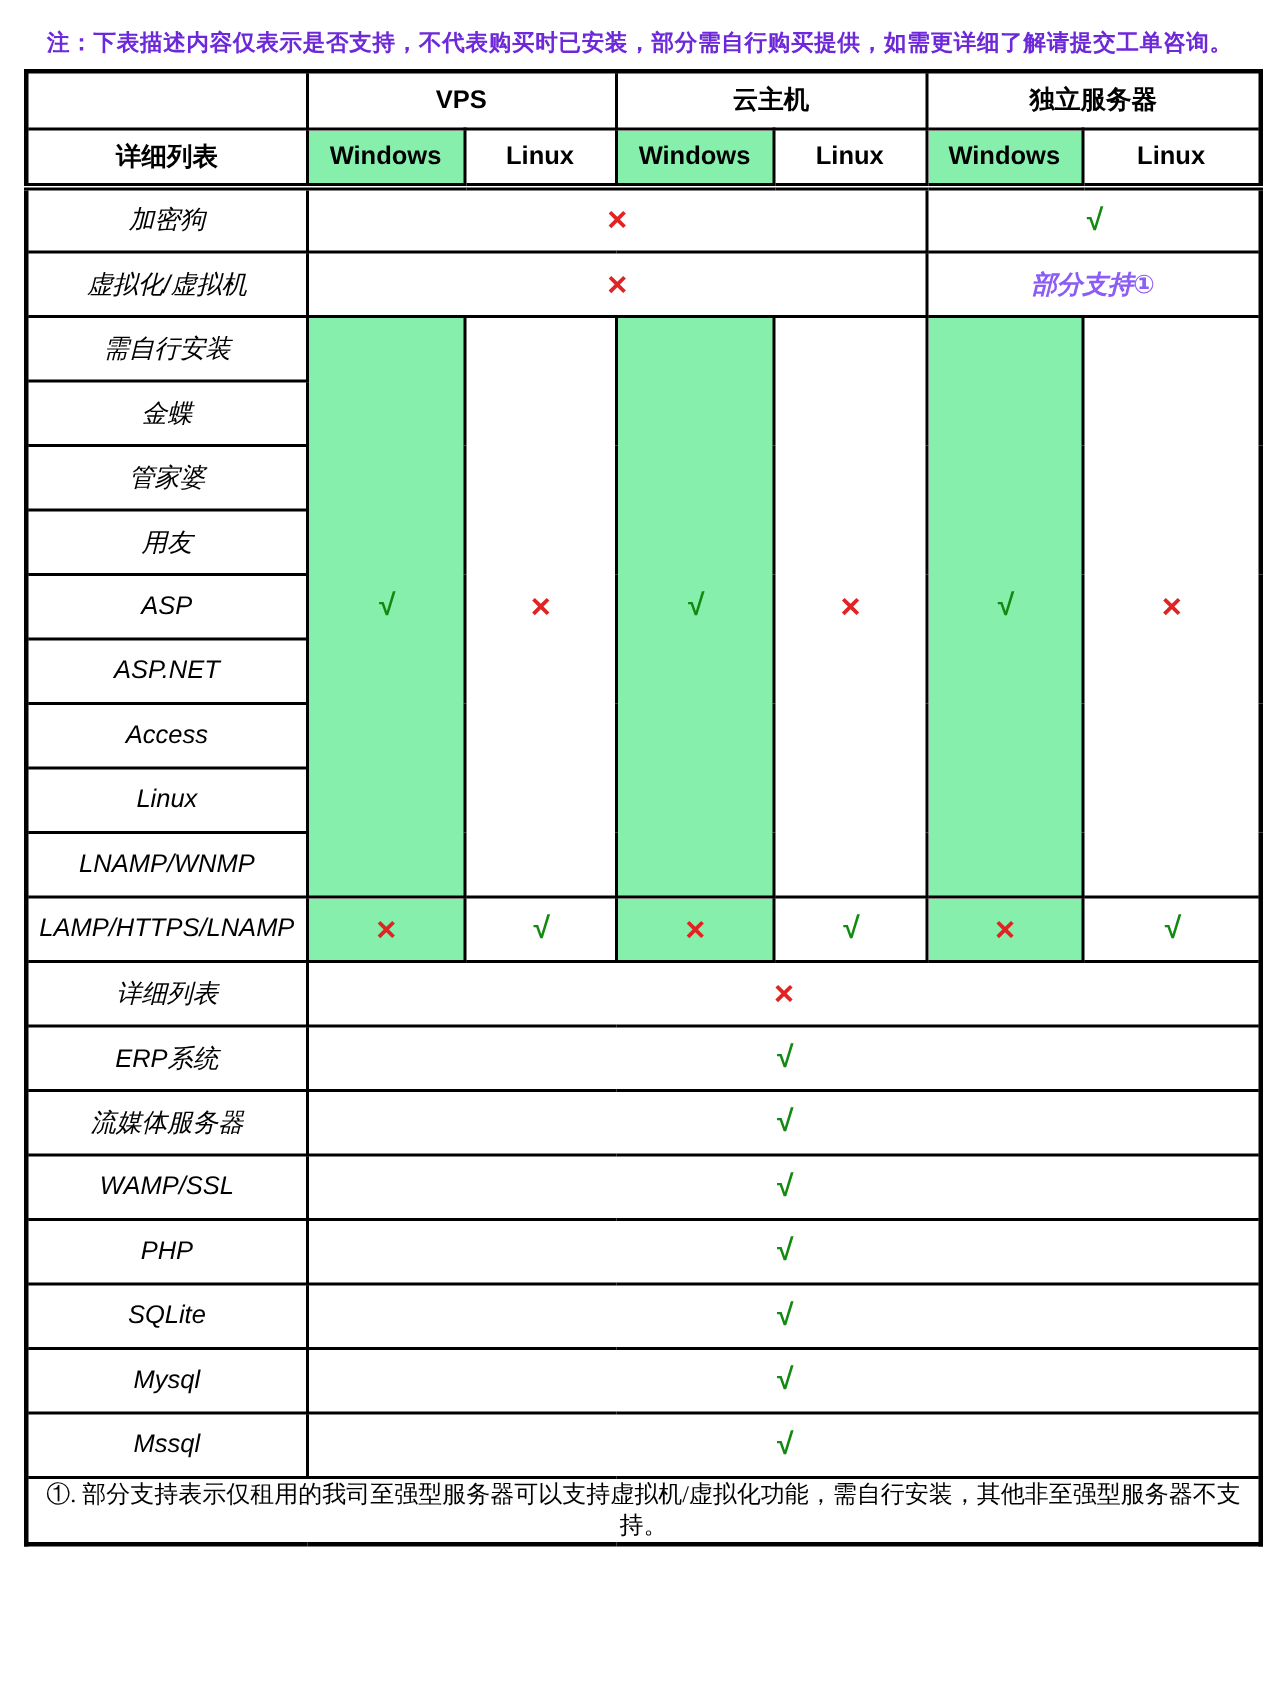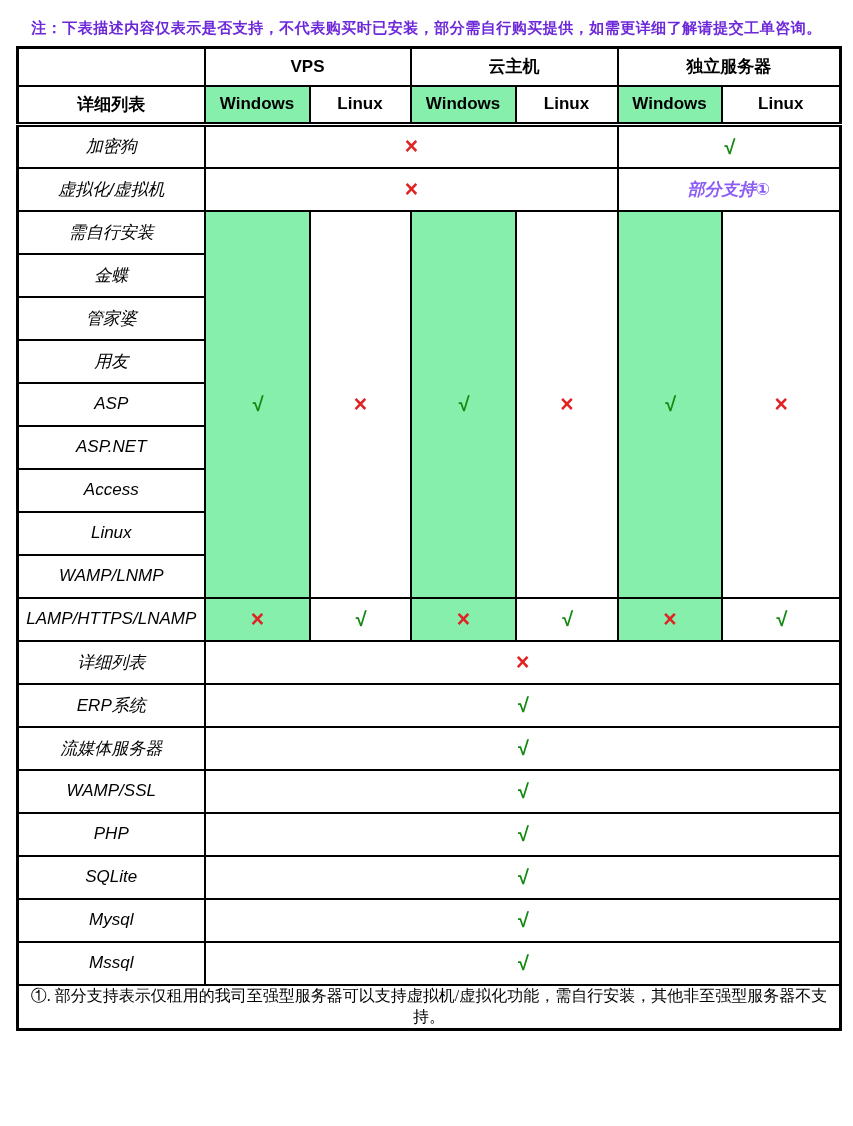--- a/index.html
+++ b/index.html
@@ -130,21 +130,21 @@
     <tr class="h-row">
       <td class="feature">ASP.NET</td>
     </tr>
     <tr class="h-row">
       <td class="feature">Access</td>
     </tr>
     <tr class="h-row">
       <td class="feature">Linux</td>
     </tr>
     <tr class="h-row">
-      <td class="feature">WAMP/LNMP</td>
+      <td class="feature">LNAMP/WNMP</td>
     </tr>
 
     <tr class="h-row">
       <td class="feature">LAMP/HTTPS/LNAMP</td>
       <td class="mark-no win-bg">×</td>
       <td class="mark-yes">√</td>
       <td class="mark-no win-bg">×</td>
       <td class="mark-yes">√</td>
       <td class="mark-no win-bg">×</td>
       <td class="mark-yes">√</td>

